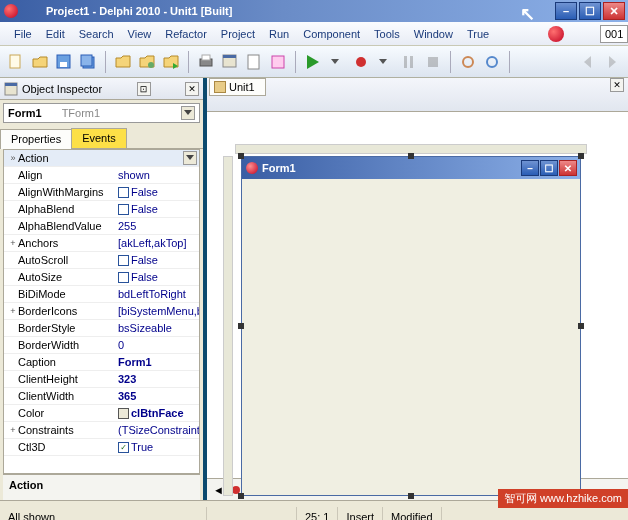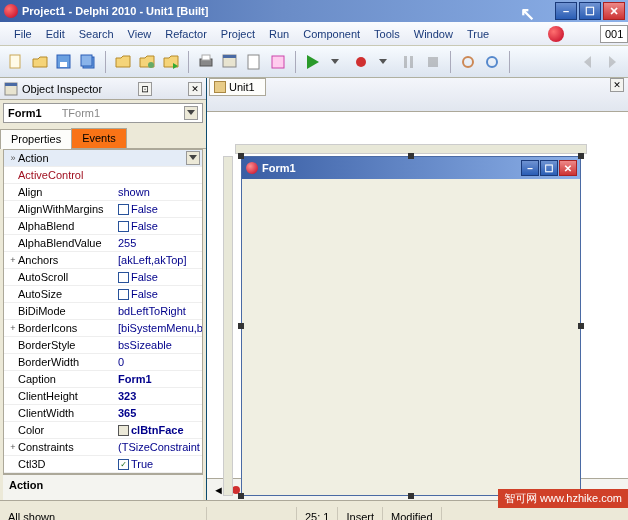--- a/index.html
+++ b/index.html
@@ -1,19 +1,19 @@
 <!DOCTYPE html>
 <html><head>
 <meta charset="utf-8">
 <style>
 * { margin:0; padding:0; box-sizing:border-box; font-family:Tahoma,Arial,sans-serif; font-size:11px; }
 body { width:628px; height:520px; background:#ece9d8; overflow:hidden; position:relative; }
 
 
-.titlebar{height:22px;background:linear-gradient(90deg,#3a5ea4 0%,#6a8cc7 45%,#8cb0e8 100%);display:flex;align-items:center;padding-left:4px;color:#fff;font-weight:bold;}
+.titlebar{height:22px;background:linear-gradient(90deg,#3a5ea4 0%,#6a8cc7 45%,#8cb0e8 100%);display:flex;align-items:center;padding-left:4px;color:#fff;font-weight:bold;gap:24px;}
 .titlebar .ico{width:14px;height:14px;background:radial-gradient(circle at 35% 35%,#ff7070,#c00020);border-radius:50%;margin-right:4px;}
 .tbtns{display:flex;gap:2px;margin-left:auto;margin-right:3px;}
 .tbtn{width:22px;height:18px;background:linear-gradient(#6f93d2,#2a5db5);border:1px solid #1a3a7a;display:flex;align-items:center;justify-content:center;color:#fff;font-weight:bold;}
 .tbtn.cls{background:linear-gradient(#e88,#c33);border-color:#a22;}
 
 
 .menubar{height:24px;background:linear-gradient(#fafcff,#e8ecf5);border-bottom:1px solid #c9c9b5;display:flex;align-items:center;padding-left:8px;gap:2px;color:#1a3a7a;}
 .menubar span{padding:2px 6px;cursor:default;}
 .menubar .spacer{flex:1;}
 .mglobe{width:16px;height:16px;background:radial-gradient(circle at 35% 35%,#ff7070,#c00020);border-radius:50%;margin:0 6px;}
@@ -21,30 +21,30 @@
 
 
 .toolbar{height:32px;background:linear-gradient(#f7fbff,#dce4ef);border-bottom:1px solid #b0b0a0;display:flex;align-items:center;padding:0 6px;gap:4px;}
 .tbicon{width:20px;height:20px;display:inline-flex;align-items:center;justify-content:center;cursor:default;}
 .tbicon svg{width:16px;height:16px;}
 .tbsep{width:1px;height:22px;background:#aab;margin:0 3px;}
 .tbicon.dis{opacity:.4;}
 
 
 .main{display:flex;height:422px;}
-.leftp{width:207px;display:flex;flex-direction:column;border-right:1px solid #0c4a6e;}
+.leftp{width:207px;display:flex;flex-direction:column;border-right:4px solid #0c4a6e;}
 .panehdr{height:22px;background:linear-gradient(#f4f6fb,#e1e6ef);border-bottom:1px solid #aca899;display:flex;align-items:center;padding:0 4px;gap:4px;}
 .panehdr .x{margin-left:auto;width:14px;height:14px;border:1px solid #999;font-size:9px;text-align:center;line-height:12px;background:#f4f4f0;}
 
 .objsel{height:20px;background:#fff;border:1px solid #999;margin:3px;display:flex;align-items:center;padding:0 4px;}
 .objsel .clsname{color:#888;margin-left:20px;text-align:right;}
 .objsel .dd{margin-left:auto;width:14px;height:14px;background:#ece9d8;border:1px solid #999;display:flex;align-items:center;justify-content:center;}
 
 .tabs{display:flex;height:21px;border-bottom:1px solid #aca899;margin-top:2px;}
-.tab{padding:3px 10px;border:1px solid #aca899;border-bottom:none;background:#f97316;margin-right:-1px;position:relative;}
+.tab{padding:3px 10px;border:1px solid #aca899;border-bottom:none;background:#fde047;margin-right:-1px;position:relative;}
 .tab.act{background:#fdfdfb;top:1px;z-index:1;}
 
 .propg{flex:1;background:#fff;overflow:hidden;position:relative;border:1px solid #aca899;margin:0 3px;}
 .propg .rows{height:calc(100% - 0px);overflow:hidden;}
 .prow{display:flex;height:17px;align-items:center;border-bottom:1px solid #eee;padding-left:4px;position:relative;}
 .prow .exp{width:10px;text-align:center;color:#555;font-size:9px;}
 .prow .nm{flex:0 0 100px;white-space:nowrap;overflow:hidden;}
 .prow .vl{flex:1;color:#00008b;white-space:nowrap;overflow:hidden;display:flex;align-items:center;gap:2px;}
 .prow .red{color:#a01020;}
 .prow .chk{width:11px;height:11px;border:1px solid #28529a;display:inline-flex;align-items:center;justify-content:center;font-size:8px;color:#1a6a1a;}
@@ -263,25 +263,20 @@
             <span class="nm">Action</span>
             <span class="vl"></span>
             <span class="dd">
               <svg width="8" height="8">
                 <path d="M0 1l4 5 4-5z" fill="#444"></path>
               </svg>
             </span>
           </div>
           <div class="prow">
             <span class="exp"></span>
-            <span class="nm red">ActiveControl</span>
-            <span class="vl"></span>
-          </div>
-          <div class="prow">
-            <span class="exp"></span>
             <span class="nm">Align</span>
             <span class="vl">shown</span>
           </div>
           <div class="prow">
             <span class="exp"></span>
             <span class="nm">AlignWithMargins</span>
             <span class="vl"><span class="chk"></span>False</span>
           </div>
           <div class="prow">
             <span class="exp"></span>

